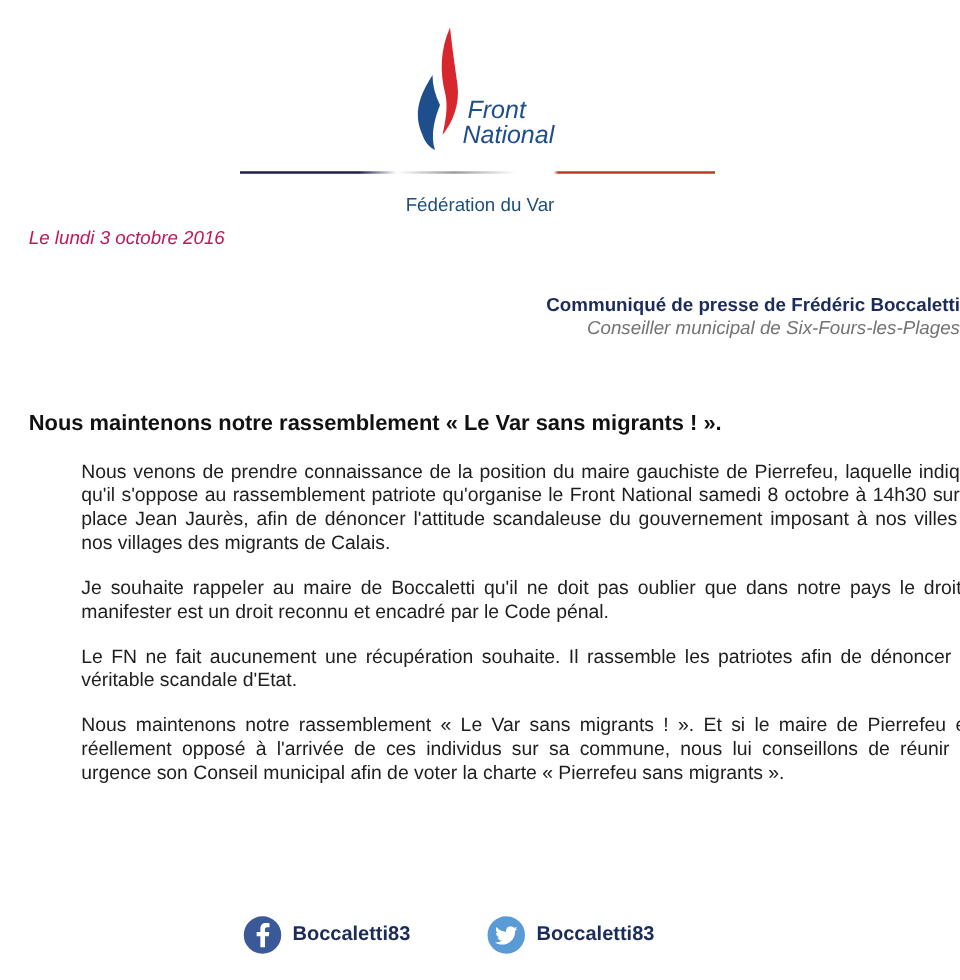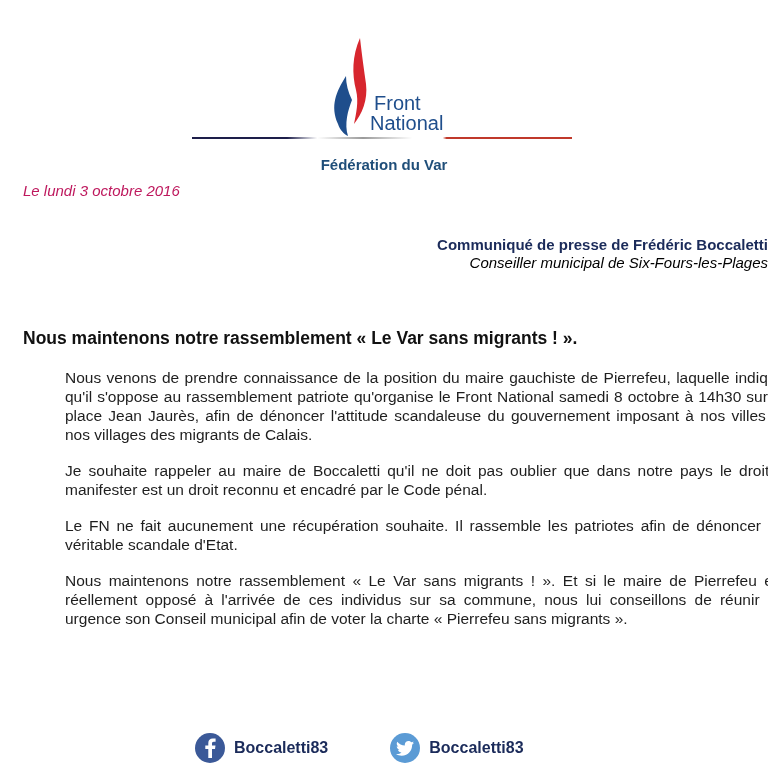--- a/index.html
+++ b/index.html
@@ -1,27 +1,27 @@
 <!DOCTYPE html>
 <html><head>
 <meta charset="utf-8">
 <style>
   html, body { margin:0; padding:0; background:#ffffff; }
   body { width:768px; height:784px; position:relative; overflow:hidden;
          font-family:"Liberation Sans", sans-serif; color:#1a1a1a; }
-  .logo { position:absolute; left:318px; top:34px; width:130px; height:105px; }
+  .logo { position:absolute; left:318px; top:18px; width:130px; height:105px;font-style:italic; }
   .logo svg { width:100%; height:100%; }
   .divider { position:absolute; left:192px; top:137px; width:380px; height:2px;
              background:linear-gradient(to right,#1d1e4a 0%,#1d1e4a 25%,#ffffff 33%,#9a9a9a 45%,#ffffff 58%,#ffffff 66%,#c0392b 67%,#c0392b 100%); }
   .federation { position:absolute; left:0; width:768px; top:156px; text-align:center;
-                font-weight:bold; font-size:15px; color:#1f4e79; }
+                font-weight:normal; font-size:15px; color:#1f4e79; }
   .date { position:absolute; left:23px; top:182px; font-style:italic; font-size:15px; color:#be185d; }
   .communique { position:absolute; left:0; width:768px; top:236px; text-align:right; }
   .communique .title { font-weight:bold; font-size:15px; color:#1b2b5a; line-height:18px; }
-  .communique .sub { font-style:italic; font-size:15px; color:#000000; line-height:18px; }
+  .communique .sub { font-style:italic; font-size:15px; color:#737373; line-height:18px; }
   .headline { position:absolute; left:23px; top:328px; font-weight:bold; font-size:17.5px; color:#111; }
   .body { position:absolute; left:23px; top:368px; width:720px; font-size:15.5px; line-height:19px;
           color:#1e1e1e; text-align:justify;margin-left:42px; }
   .body p { margin:0 0 17px 0; }
   .socials { position:absolute; top:733px; left:195px; display:flex; gap:62px; }
   .social { display:flex; align-items:center; gap:9px; }
   .social .ic { width:30px; height:30px; border-radius:50%; display:flex; align-items:center; justify-content:center; }
   .social .handle { font-weight:bold; font-size:16px; color:#1b2b5a; }
   .fb { background:#3b5998; }
   .tw { background:#5b9bd5; }

